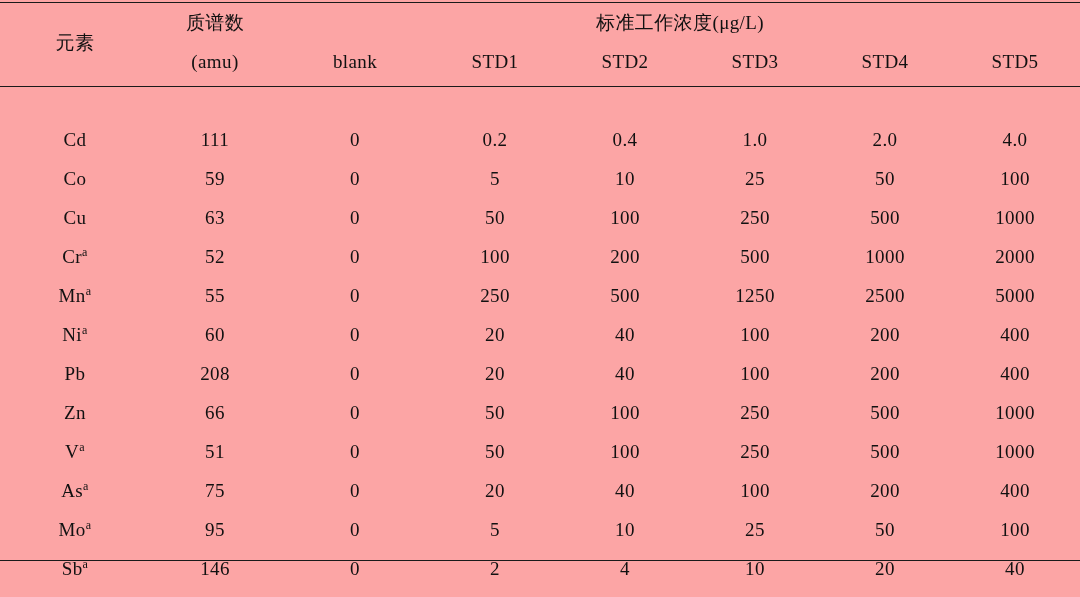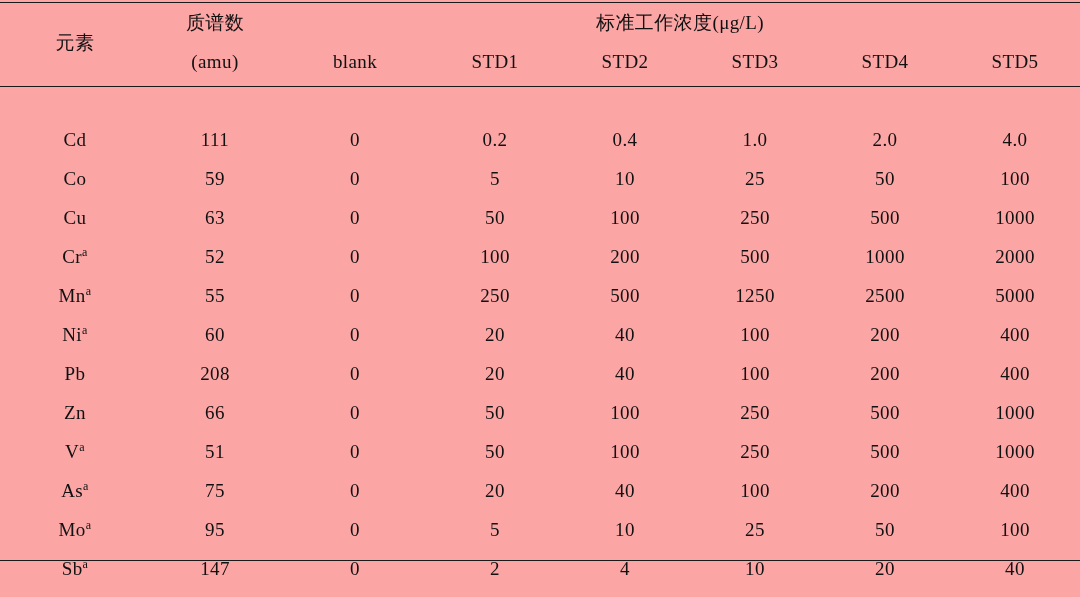--- a/index.html
+++ b/index.html
@@ -233,21 +233,21 @@
         <td class="row-cell">0</td>
         <td class="row-cell">5</td>
         <td class="row-cell">10</td>
         <td class="row-cell">25</td>
         <td class="row-cell">50</td>
         <td class="row-cell">100</td>
       </tr>
 
       <tr>
         <td class="elem-cell"><span>Sb</span><sup>a</sup></td>
-        <td class="row-cell">147</td>
+        <td class="row-cell">146</td>
         <td class="row-cell">0</td>
         <td class="row-cell">2</td>
         <td class="row-cell">4</td>
         <td class="row-cell">10</td>
         <td class="row-cell">20</td>
         <td class="row-cell">40</td>
       </tr>
     </tbody>
   </table>
 

